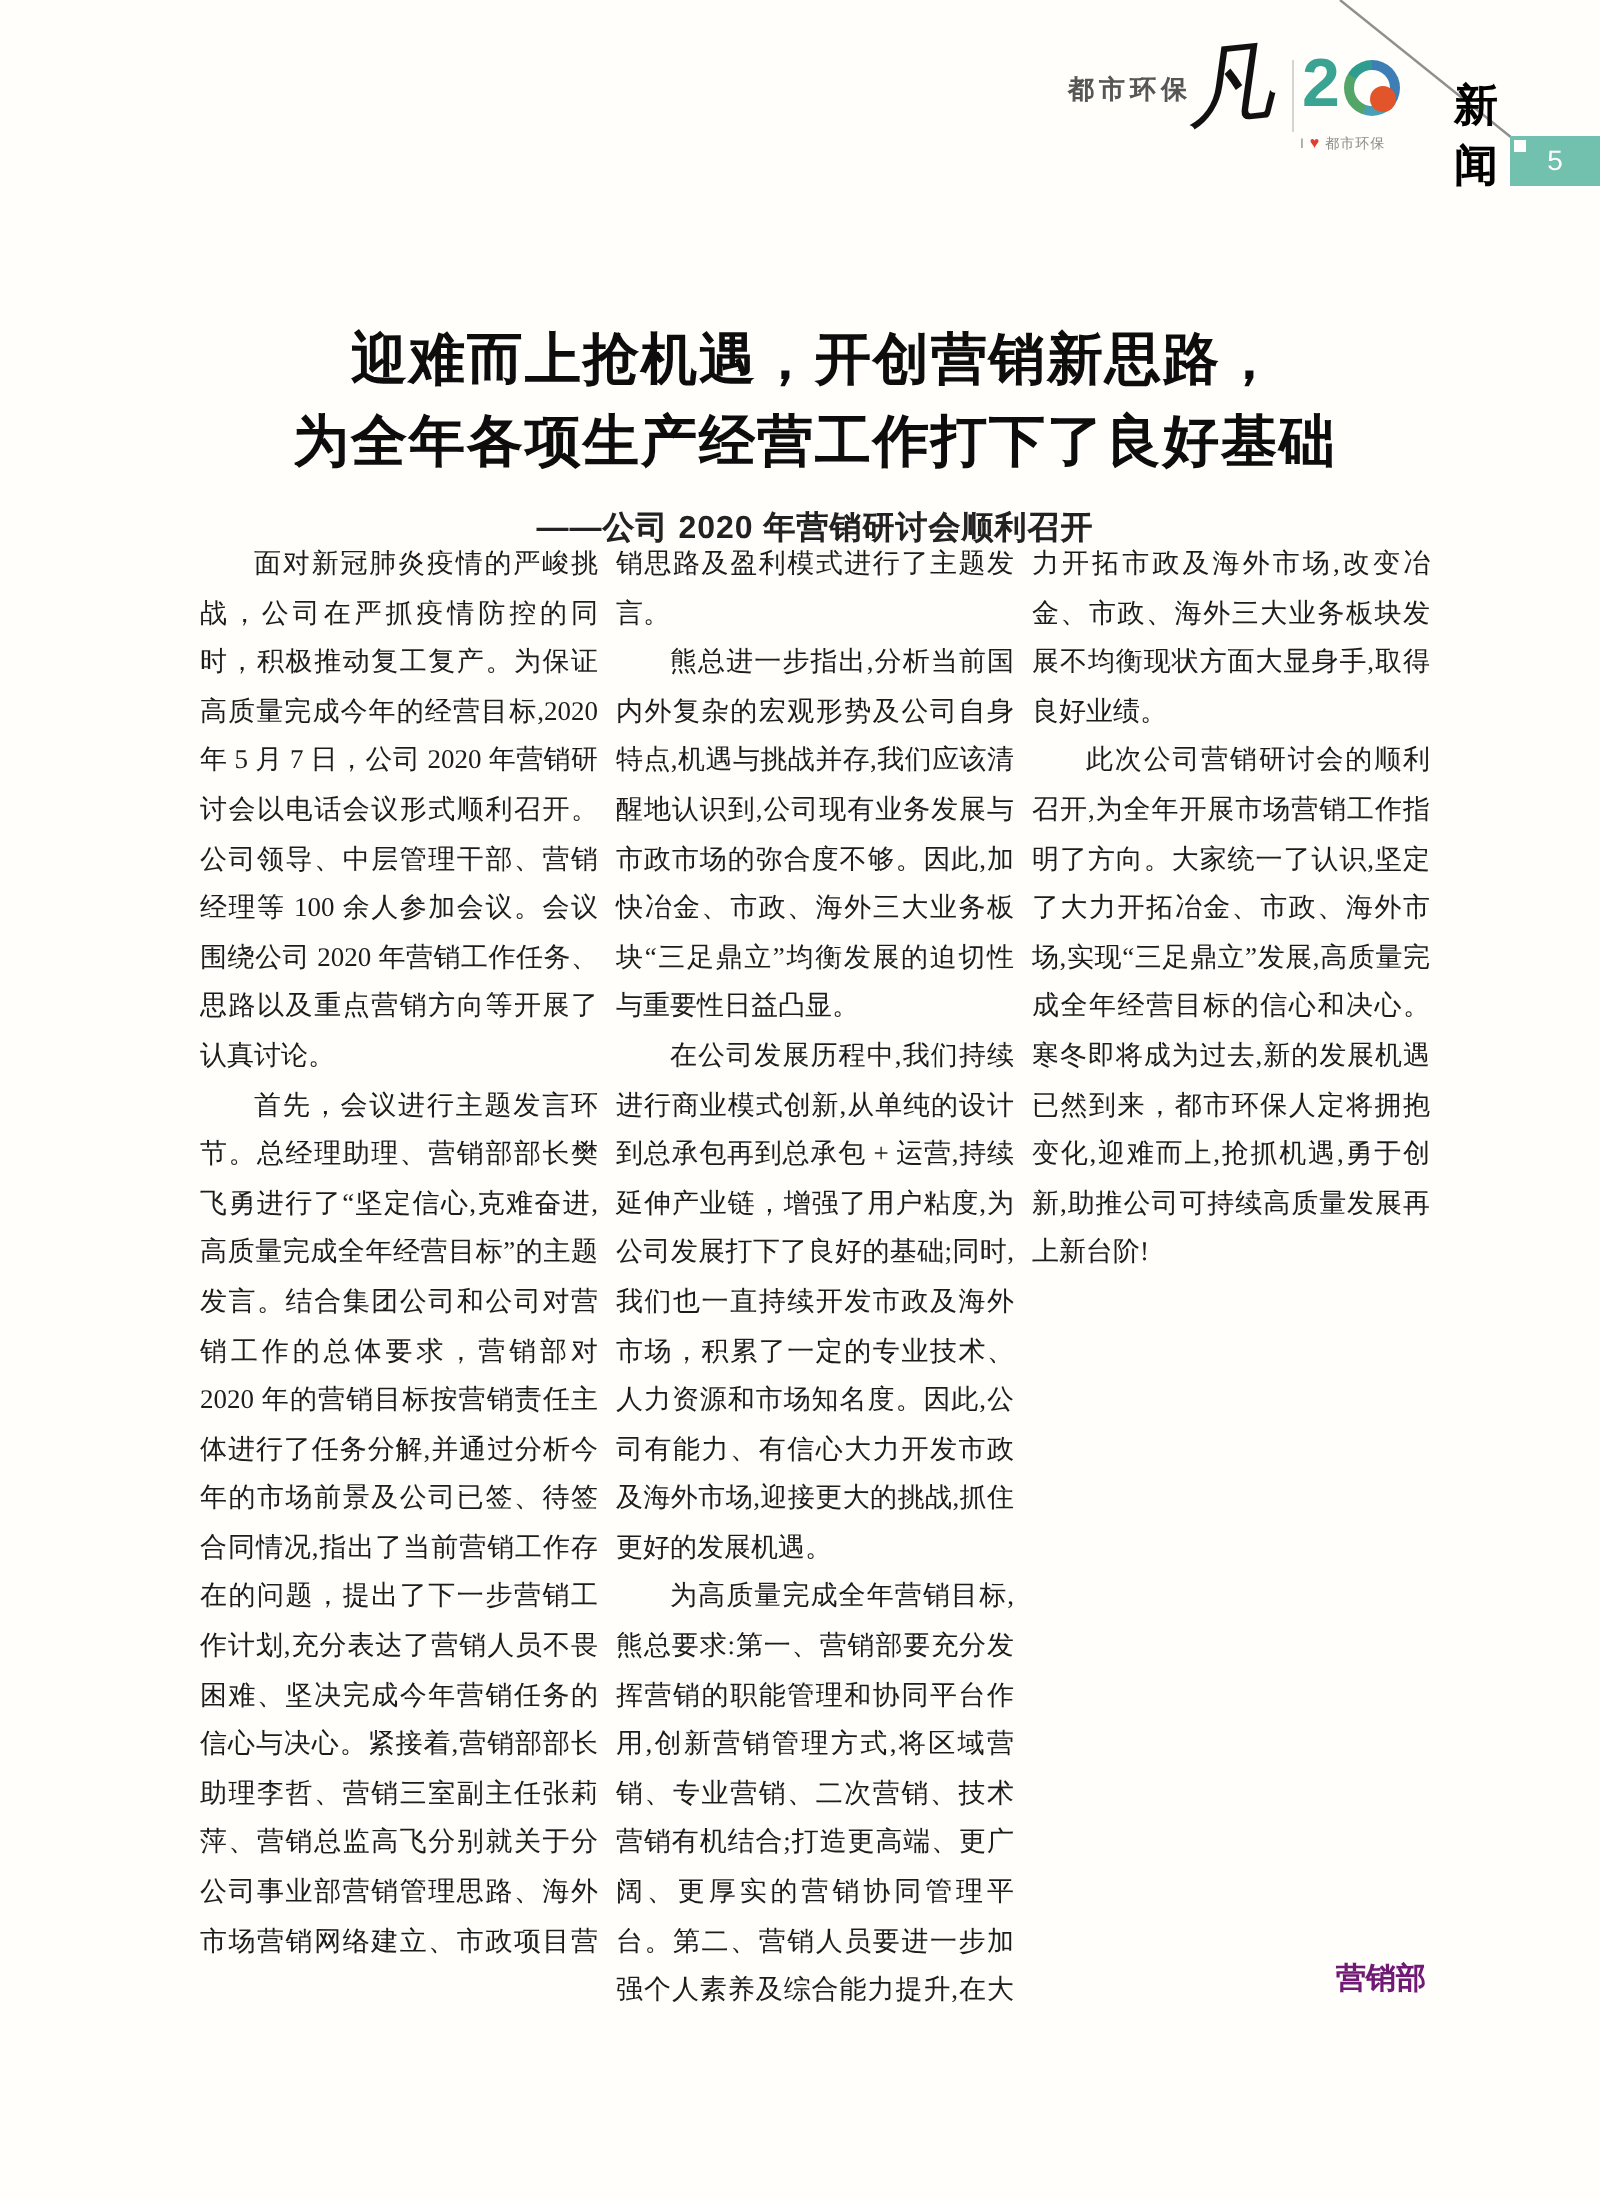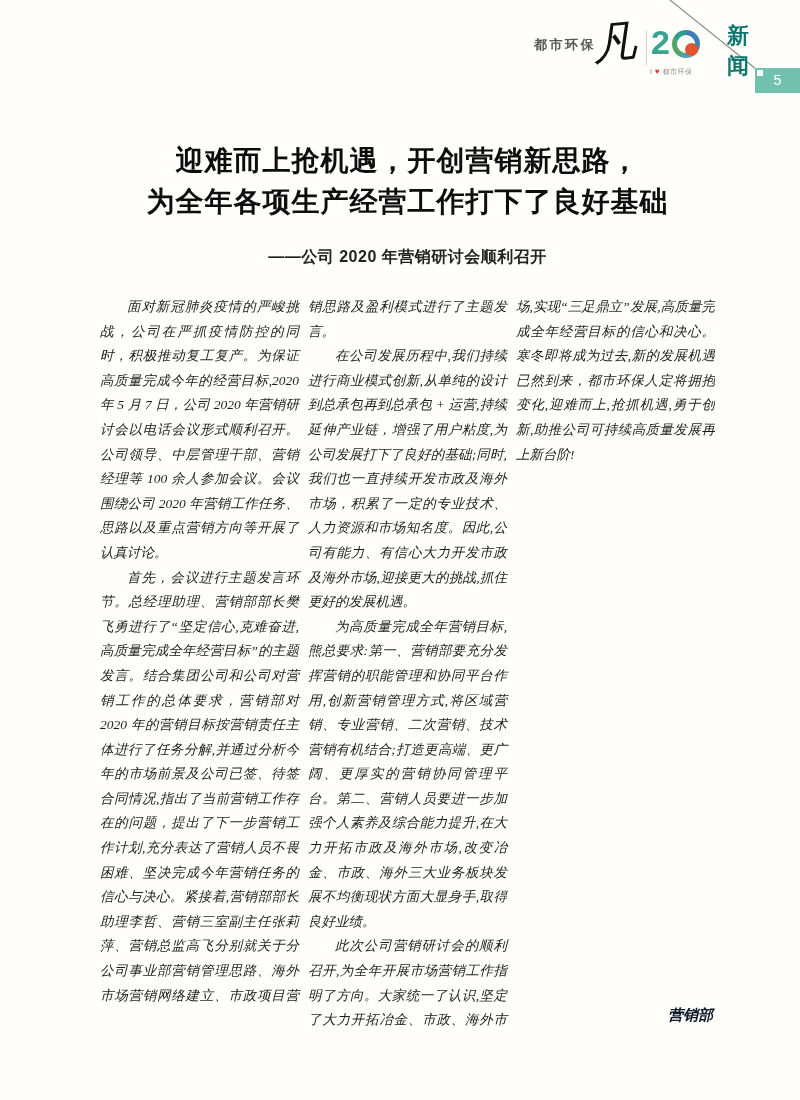--- a/index.html
+++ b/index.html
@@ -43,55 +43,54 @@
   .anniv-ring-core{
     position:absolute;left:7.5px;top:7.5px;width:13px;height:13px;border-radius:50%;background:#e2552a;
   }
   .anniv-tagline{
     position:absolute;left:650px;top:67px;width:60px;
     font-family:"Liberation Sans",sans-serif;
     font-size:7px;color:#8a8a8a;letter-spacing:.5px;white-space:nowrap;
   }
   .anniv-tagline .heart{color:#e03c2f;font-size:8px;}
   .section-label{
-    position:absolute;left:727px;top:21px;
+    position:absolute;left:727px;top:38px;
     font-family:"Liberation Sans",sans-serif;
-    font-weight:700;font-size:22px;letter-spacing:3px;color:#0f766e;
+    font-weight:700;font-size:22px;letter-spacing:3px;color:#000000;
   }
   .diag-svg{position:absolute;left:0;top:0;width:800px;height:130px;pointer-events:none;}
   .page-box{
     position:absolute;left:755px;top:68px;width:45px;height:25px;
     background:#72c0ae;
   }
   .page-box .notch{position:absolute;left:2px;top:2px;width:6px;height:6px;background:#fffefb;}
   .page-box .num{
     display:block;width:100%;height:25px;line-height:25px;text-align:center;
     color:#ffffff;font-size:14px;font-family:"Liberation Sans",sans-serif;
   }
   
   .title-block{
-    position:absolute;left:100px;top:140px;width:615px;text-align:center;
+    position:absolute;left:100px;top:159px;width:615px;text-align:center;
     font-family:"Liberation Sans","DejaVu Sans",sans-serif;color:#0d0d0d;
   }
   .title-line{font-size:28px;font-weight:800;line-height:41px;letter-spacing:1px;}
-  .subtitle{margin-top:25px;font-size:16px;font-weight:600;color:#222;letter-spacing:.5px;}
+  .subtitle{margin-top:13px;font-size:16px;font-weight:600;color:#222;letter-spacing:.5px;}
   
   .article-body{
-    position:absolute;left:100px;top:295px;width:615px;height:747px;
+    position:absolute;left:100px;top:270px;width:615px;height:747px;
     column-count:3;column-gap:9px;column-fill:auto;
     text-align:justify;text-justify:inter-ideograph;
     font-size:13.5px;line-height:24.6px;color:#1c1c1c;
     overflow:hidden;
-    font-style:italic;
   }
   .article-body p{margin:0;text-indent:2em;}
   .signature{
     position:absolute;right:2px;top:708px;width:199px;
     text-align:right;font-weight:700;font-size:15px;
-    font-family:"Liberation Sans",sans-serif;color:#0f172a;
+    font-family:"Liberation Sans",sans-serif;color:#701a75;
   }
 </style>
 </head>
 <body>
 
 <div class="header">
   <svg class="diag-svg">
     <line x1="670" y1="0" x2="756" y2="69" stroke="#8f8f8f" stroke-width="1.2"></line>
   </svg>
 
@@ -123,17 +122,18 @@
 
 <div class="title-block">
   <div class="title-line">迎难而上抢机遇，开创营销新思路，</div>
   <div class="title-line">为全年各项生产经营工作打下了良好基础</div>
   <div class="subtitle">——公司 2020 年营销研讨会顺利召开</div>
 </div>
 
 <div class="article-body">
   <p>面对新冠肺炎疫情的严峻挑战，公司在严抓疫情防控的同时，积极推动复工复产。为保证高质量完成今年的经营目标,2020 年 5 月 7 日，公司 2020 年营销研讨会以电话会议形式顺利召开。公司领导、中层管理干部、营销经理等 100 余人参加会议。会议围绕公司 2020 年营销工作任务、思路以及重点营销方向等开展了认真讨论。</p>
   <p>首先，会议进行主题发言环节。总经理助理、营销部部长樊飞勇进行了“坚定信心,克难奋进,高质量完成全年经营目标”的主题发言。结合集团公司和公司对营销工作的总体要求，营销部对 2020 年的营销目标按营销责任主体进行了任务分解,并通过分析今年的市场前景及公司已签、待签合同情况,指出了当前营销工作存在的问题，提出了下一步营销工作计划,充分表达了营销人员不畏困难、坚决完成今年营销任务的信心与决心。紧接着,营销部部长助理李哲、营销三室副主任张莉萍、营销总监高飞分别就关于分公司事业部营销管理思路、海外市场营销网络建立、市政项目营销思路及盈利模式进行了主题发言。</p>
+  <p>熊总进一步指出,分析当前国内外复杂的宏观形势及公司自身特点,机遇与挑战并存,我们应该清醒地认识到,公司现有业务发展与市政市场的弥合度不够。因此,加快冶金、市政、海外三大业务板块“三足鼎立”均衡发展的迫切性与重要性日益凸显。</p>
   <p>在公司发展历程中,我们持续进行商业模式创新,从单纯的设计到总承包再到总承包 + 运营,持续延伸产业链，增强了用户粘度,为公司发展打下了良好的基础;同时,我们也一直持续开发市政及海外市场，积累了一定的专业技术、人力资源和市场知名度。因此,公司有能力、有信心大力开发市政及海外市场,迎接更大的挑战,抓住更好的发展机遇。</p>
   <p>为高质量完成全年营销目标,熊总要求:第一、营销部要充分发挥营销的职能管理和协同平台作用,创新营销管理方式,将区域营销、专业营销、二次营销、技术营销有机结合;打造更高端、更广阔、更厚实的营销协同管理平台。第二、营销人员要进一步加强个人素养及综合能力提升,在大力开拓市政及海外市场,改变冶金、市政、海外三大业务板块发展不均衡现状方面大显身手,取得良好业绩。</p>
   <p>此次公司营销研讨会的顺利召开,为全年开展市场营销工作指明了方向。大家统一了认识,坚定了大力开拓冶金、市政、海外市场,实现“三足鼎立”发展,高质量完成全年经营目标的信心和决心。寒冬即将成为过去,新的发展机遇已然到来，都市环保人定将拥抱变化,迎难而上,抢抓机遇,勇于创新,助推公司可持续高质量发展再上新台阶!</p>
   <div class="signature">营销部</div>
 </div>
 
 </body></html>

